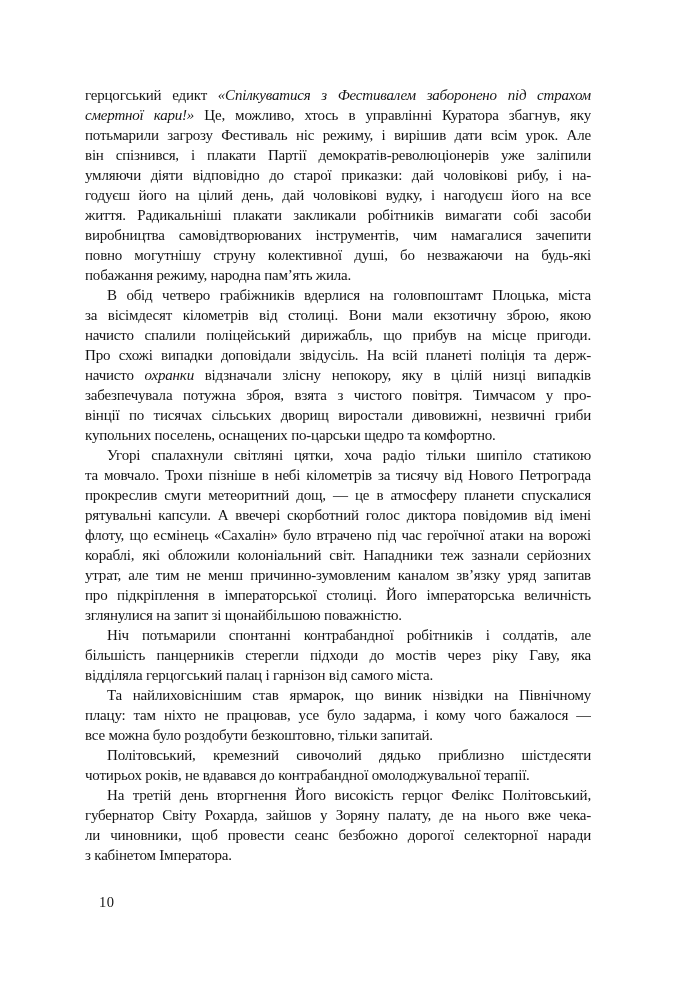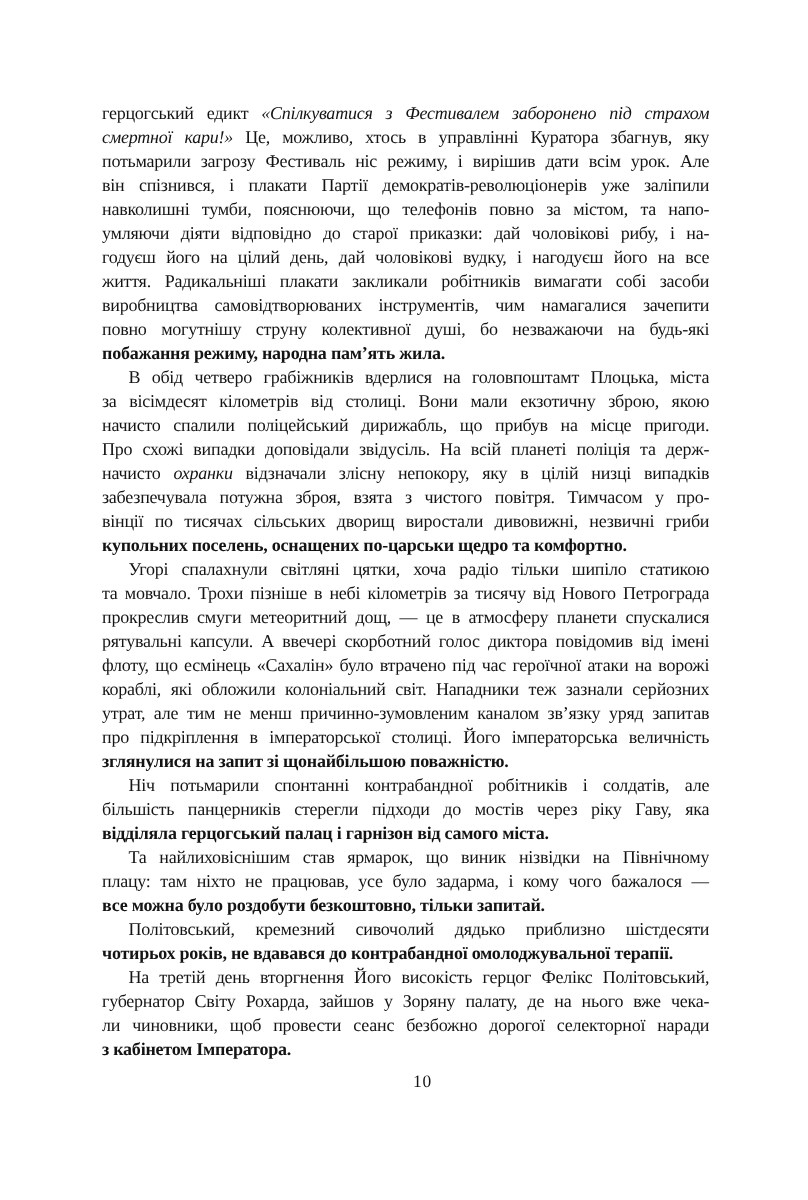--- a/index.html
+++ b/index.html
@@ -36,50 +36,48 @@
   .line {
     text-align: justify;
     text-align-last: justify;
     white-space: normal;
     height: 20px;
     overflow: hidden;
   }
   .line.last {
     text-align: center;
     text-align-last: left;
-    font-weight: bold;
   }
   .line.indent {
     text-indent: 22px;
   }
   .line i {
     font-style: italic;
   }
   .page-number {
     position: absolute;
     left: 85px;
     top: 894px;
     width: 506px;
-    text-align: center;
+    text-align: left;
     font-size: 14.5px;
     letter-spacing: 0.5px;
     transform: translateX(14px);
   }
 </style>
 </head>
 <body>
 
 <div class="page">
   <div class="text-block">
       <div class="paragraph">
         <div class="line"><span>герцогський едикт </span><i>«Спілкуватися з Фестивалем заборонено під страхом</i></div>
         <div class="line"><i>смертної кари!»</i><span> Це, можливо, хтось в управлінні Куратора збагнув, яку</span></div>
         <div class="line"><span>потьмарили загрозу Фестиваль ніс режиму, і вирішив дати всім урок. Але</span></div>
         <div class="line"><span>він спізнився, і плакати Партії демократів-революціонерів уже заліпили</span></div>
-        <div class="line"><span>навколишні тумби, пояснюючи, що телефонів повно за містом, та напо-</span></div>
         <div class="line"><span>умляючи діяти відповідно до старої приказки: дай чоловікові рибу, і на-</span></div>
         <div class="line"><span>годуєш його на цілий день, дай чоловікові вудку, і нагодуєш його на все</span></div>
         <div class="line"><span>життя. Радикальніші плакати закликали робітників вимагати собі засоби</span></div>
         <div class="line"><span>виробництва самовідтворюваних інструментів, чим намагалися зачепити</span></div>
         <div class="line"><span>повно могутнішу струну колективної душі, бо незважаючи на будь-які</span></div>
         <div class="line last"><span>побажання режиму, народна пам’ять жила.</span></div>
       </div>
       <div class="paragraph">
         <div class="line indent"><span>В обід четверо грабіжників вдерлися на головпоштамт Плоцька, міста</span></div>
         <div class="line"><span>за вісімдесят кілометрів від столиці. Вони мали екзотичну зброю, якою</span></div>

